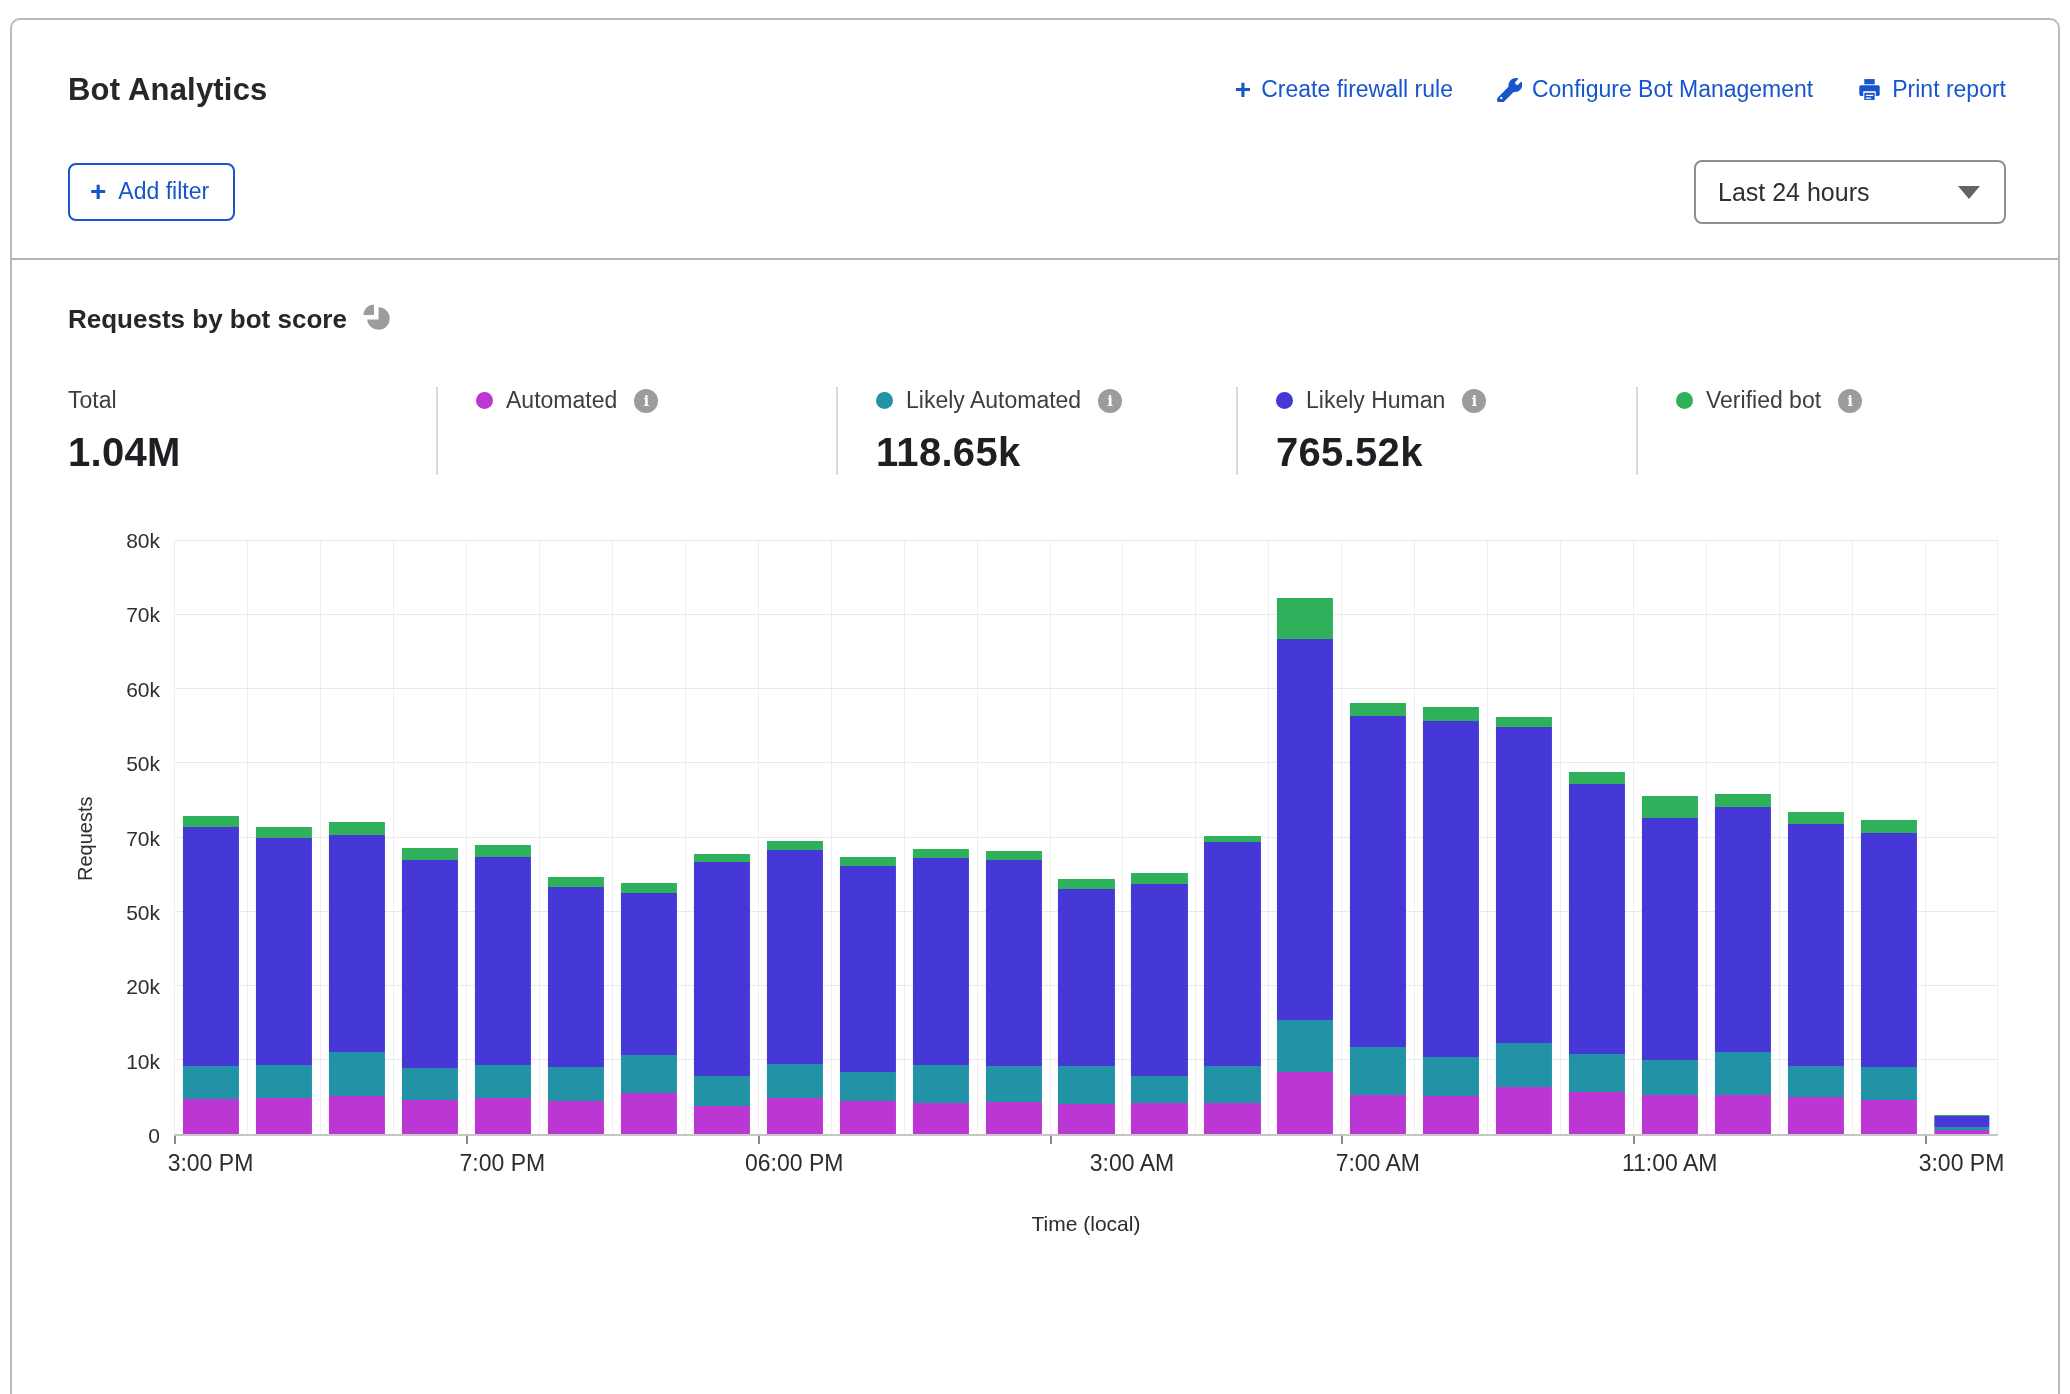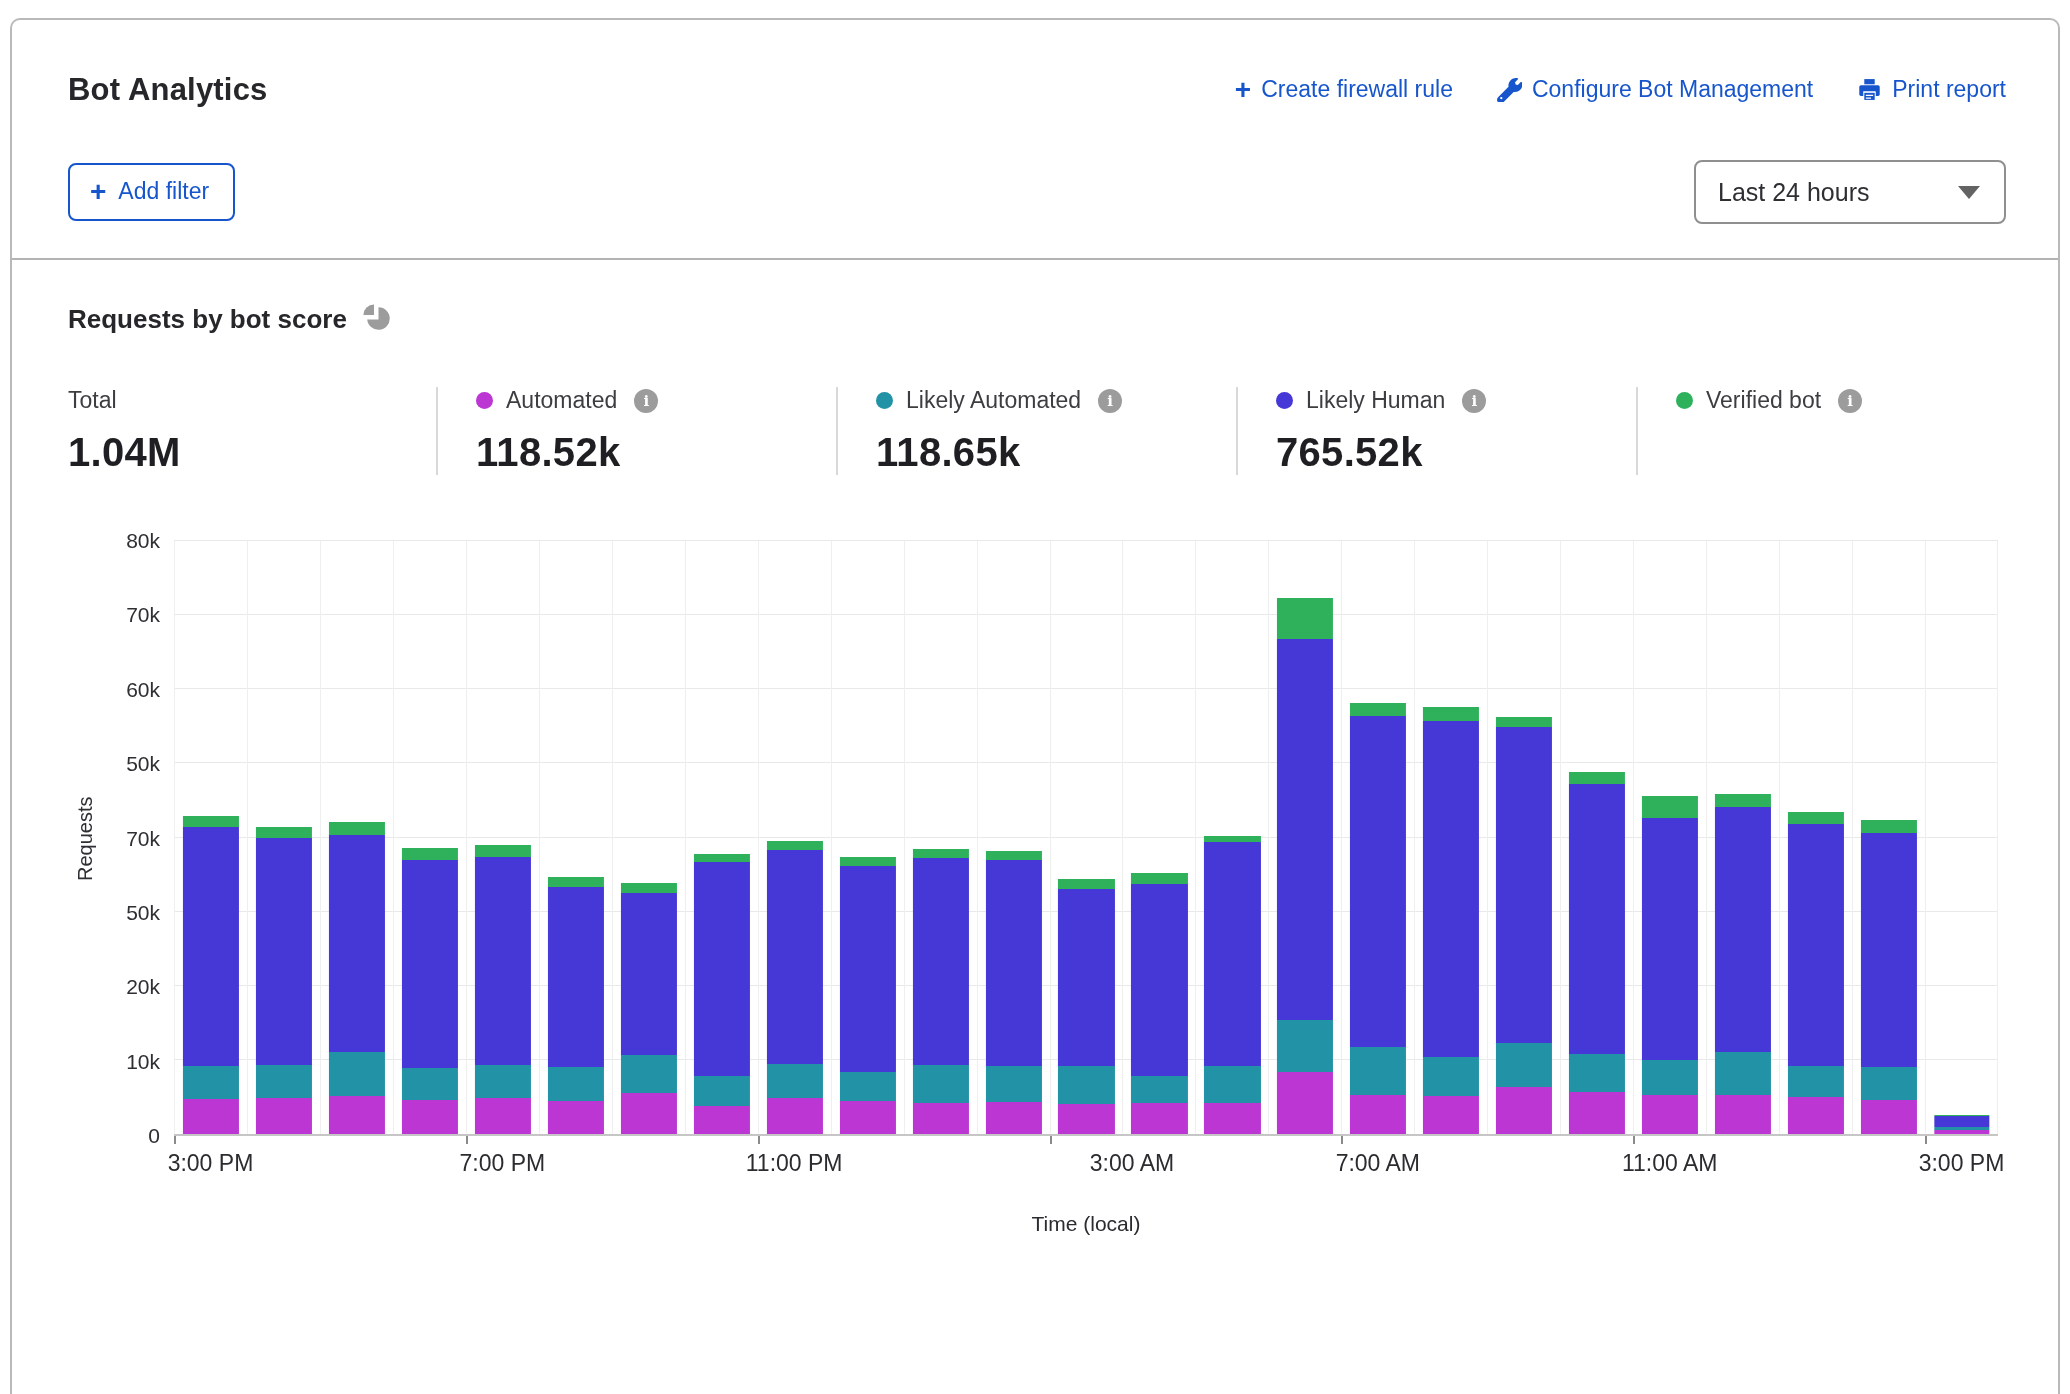--- a/index.html
+++ b/index.html
@@ -156,21 +156,20 @@
           <span>Total</span>
         </div>
         <div class="stat-value">1.04M</div>
       </div>
       <div class="stat">
         <div class="stat-label-row">
           <span class="dot" style="background: rgb(187, 54, 210);"></span>
           <span>Automated</span>
           <span class="info-icon">i</span>
         </div>
-        <div class="stat-value">118.52k</div>
       </div>
       <div class="stat">
         <div class="stat-label-row">
           <span class="dot" style="background: rgb(34, 146, 166);"></span>
           <span>Likely Automated</span>
           <span class="info-icon">i</span>
         </div>
         <div class="stat-value">118.65k</div>
       </div>
       <div class="stat">
@@ -413,21 +412,21 @@
                 <div class="seg" style="height: 0.74375px; background: rgb(47, 177, 92);"></div>
               </div>
             </div>
           </div>
         <div class="x-axis" id="x-axis">
             <div class="xtick-mark" style="left: 0%;"></div>
             <div class="xtick-label" style="left: 2%;">3:00 PM</div>
             <div class="xtick-mark" style="left: 16%;"></div>
             <div class="xtick-label" style="left: 18%;">7:00 PM</div>
             <div class="xtick-mark" style="left: 32%;"></div>
-            <div class="xtick-label" style="left: 34%;">11:00 PM</div>
+            <div class="xtick-label" style="left: 34%;">06:00 PM</div>
             <div class="xtick-mark" style="left: 48%;"></div>
             <div class="xtick-label" style="left: 50%; margin-left: 46px;">3:00 AM</div>
             <div class="xtick-mark" style="left: 64%;"></div>
             <div class="xtick-label" style="left: 66%;">7:00 AM</div>
             <div class="xtick-mark" style="left: 80%;"></div>
             <div class="xtick-label" style="left: 82%;">11:00 AM</div>
             <div class="xtick-mark" style="left: 96%;"></div>
             <div class="xtick-label" style="left: 98%;">3:00 PM</div>
           </div>
         <div class="x-axis-title">Time (local)</div>

